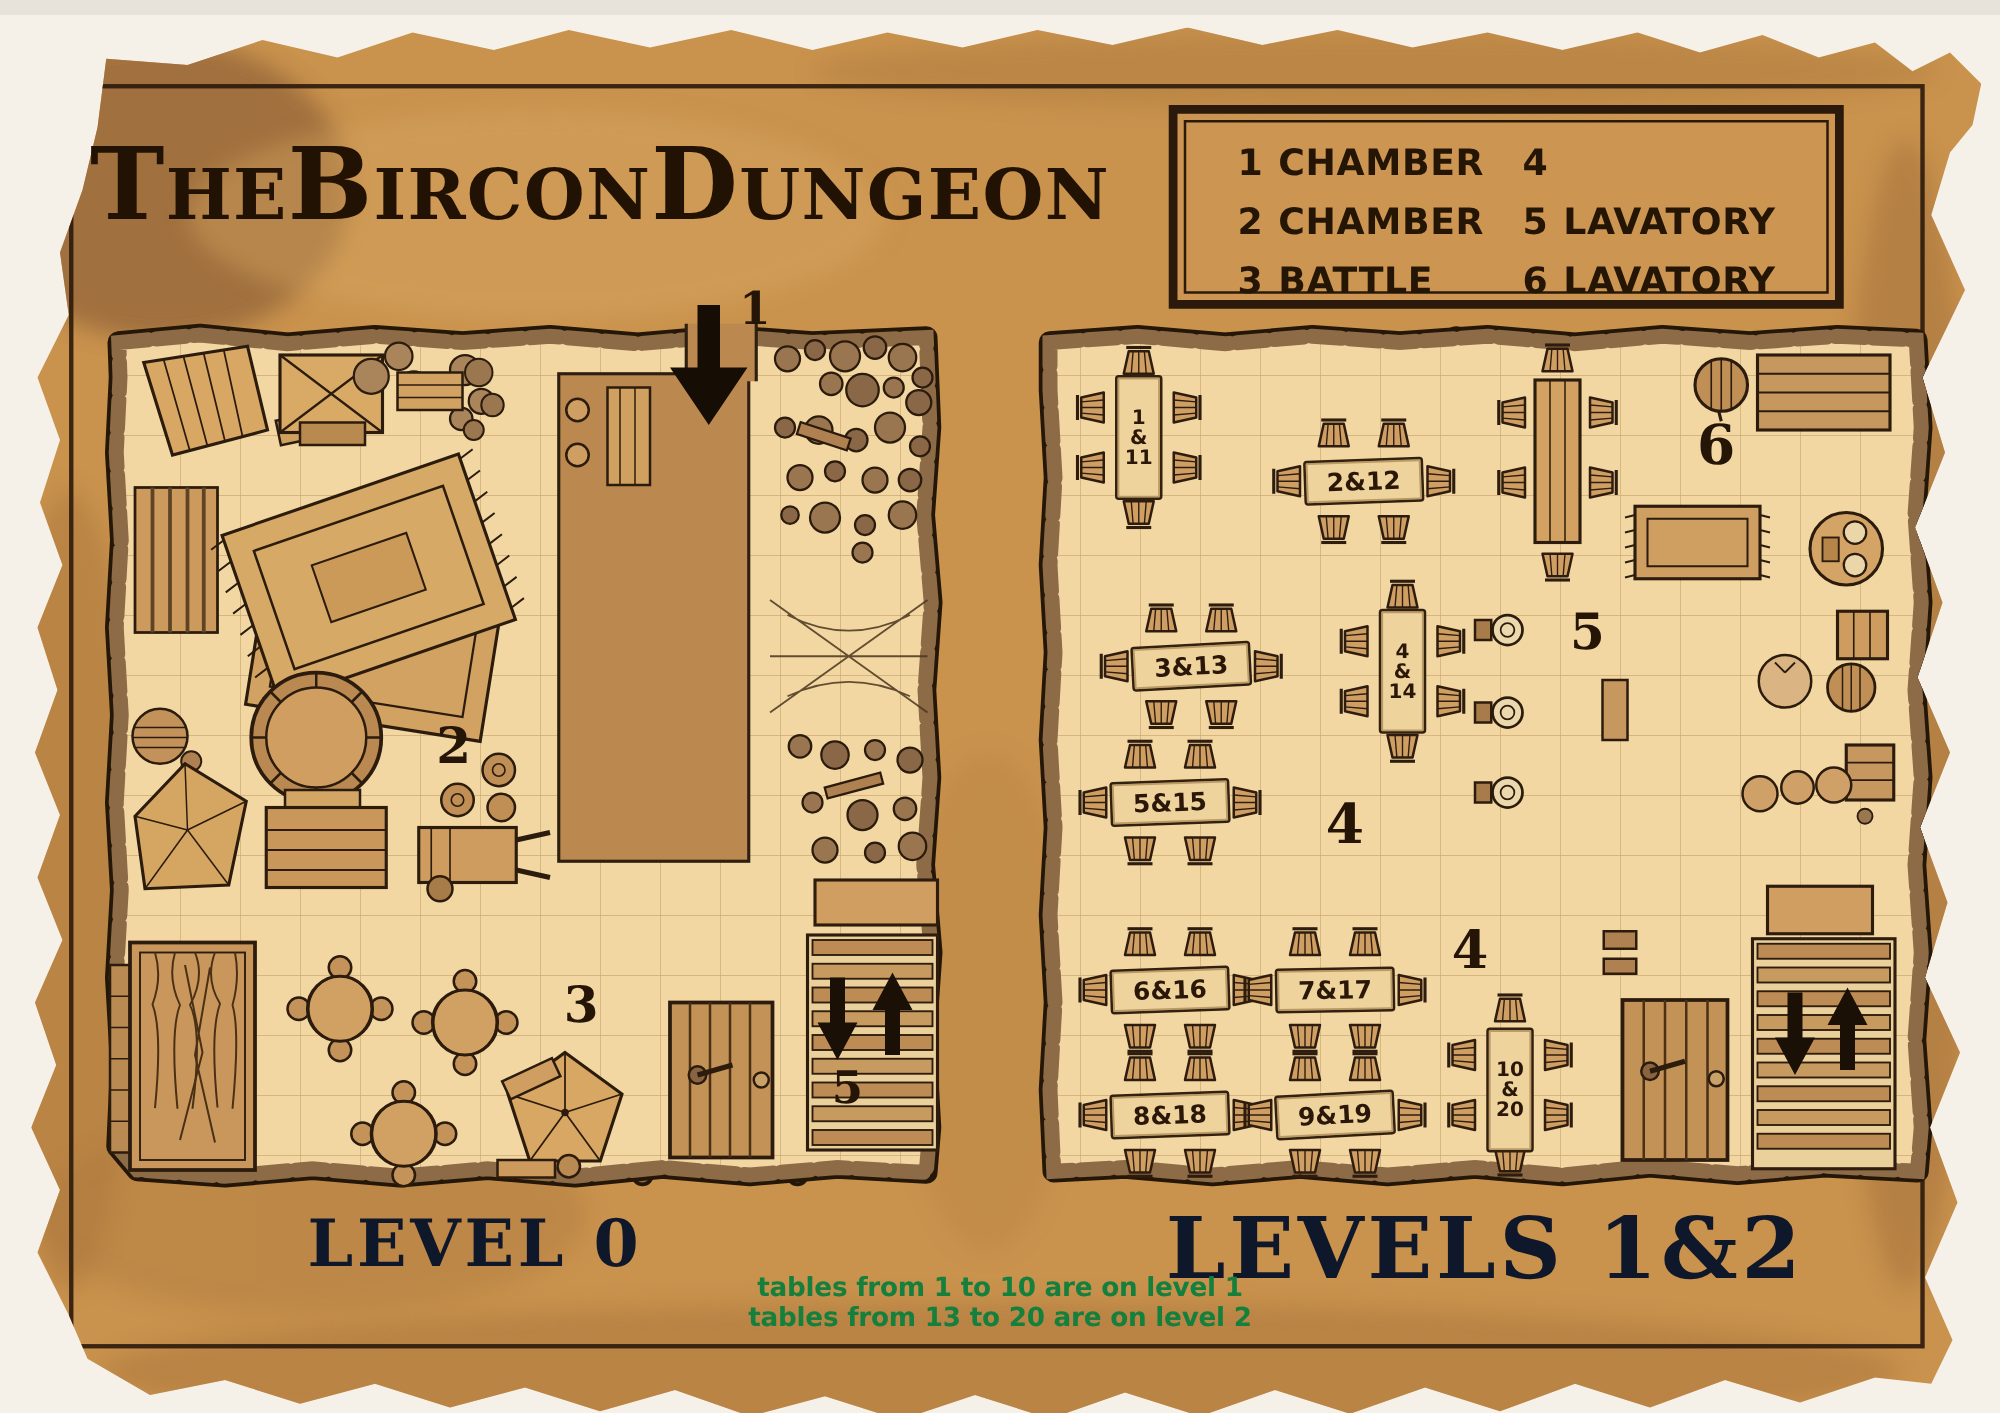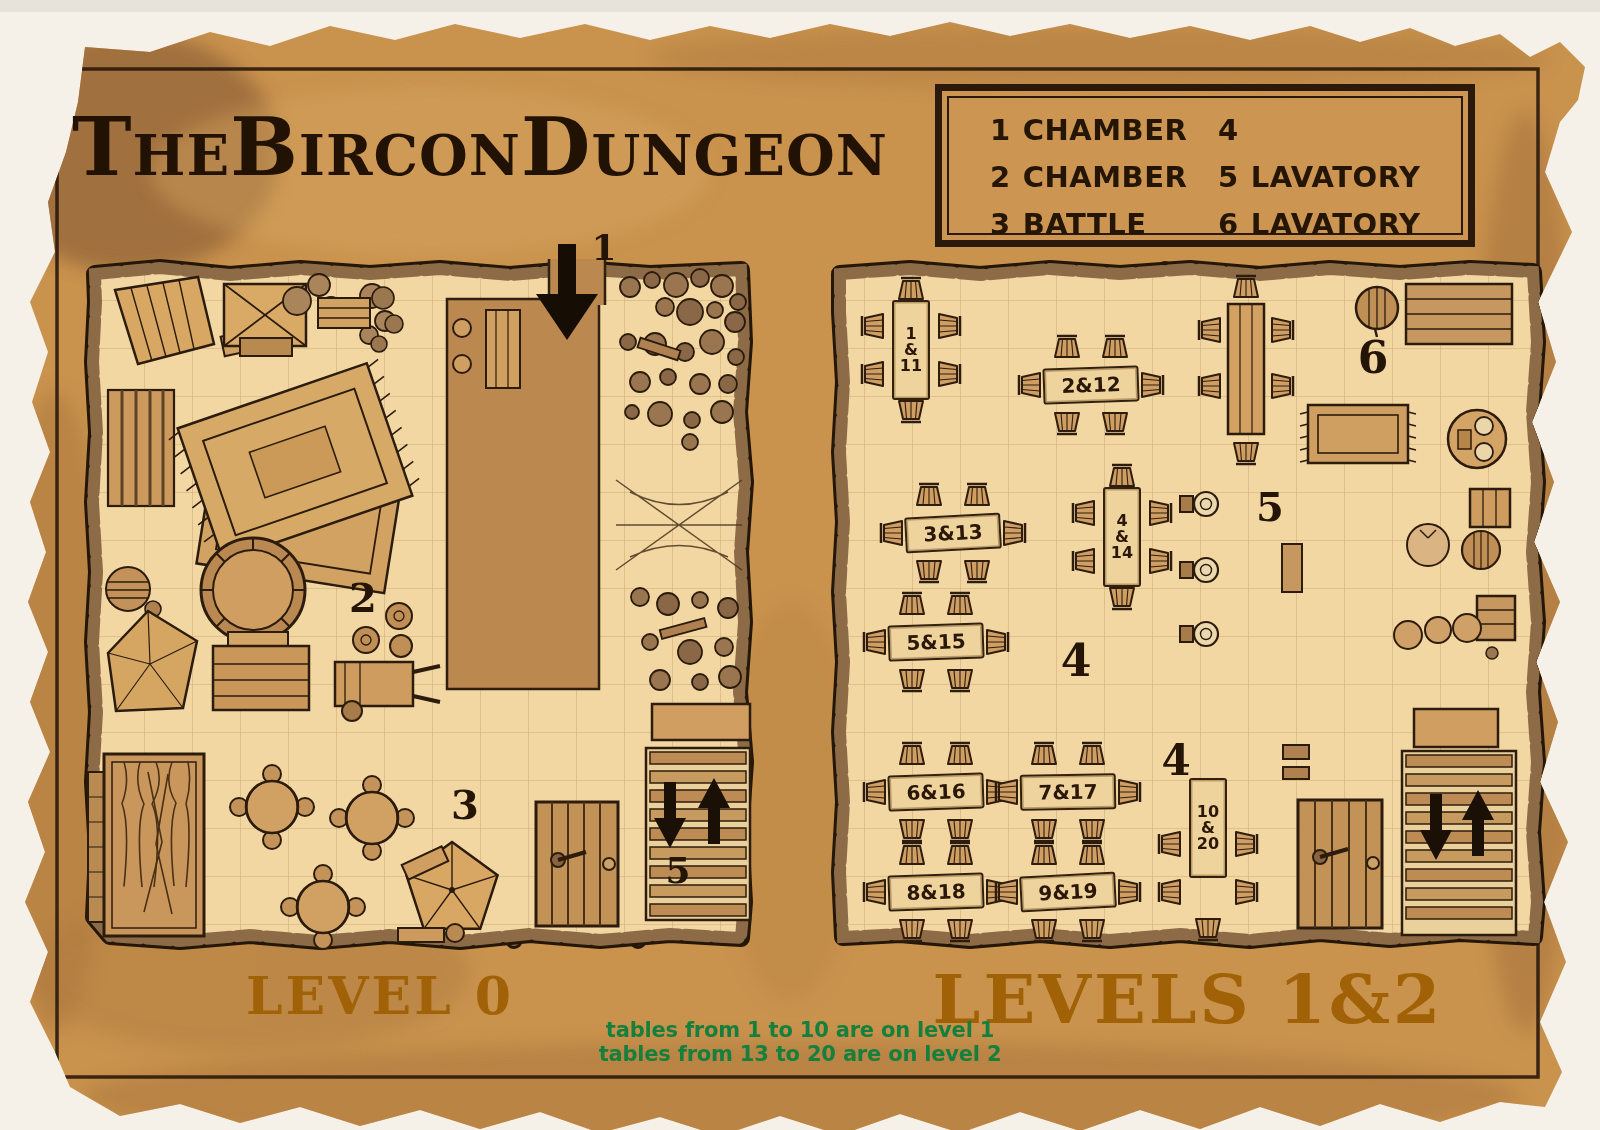--- a/index.html
+++ b/index.html
@@ -14,21 +14,21 @@
   
   .ov{position:absolute;}
   .title{left:72px;top:88px;font-size:80px;font-weight:bold;font-variant:small-caps;
          letter-spacing:1px;color:#221204;white-space:nowrap;}
   .legend-box{left:935px;top:72px;width:540px;height:163px;border:7px solid #2b1a0c;
               box-sizing:border-box;background:rgba(214,164,98,0.25);}
   .legend-inner{position:absolute;left:5px;top:5px;right:5px;bottom:5px;border:2px solid #2b1a0c;}
   .legend-item{position:absolute;display:flex;gap:12px;font-family:"DejaVu Sans",sans-serif;
                font-weight:bold;font-size:29px;letter-spacing:0.5px;color:#241505;white-space:nowrap;}
   .lvl{transform:translate(-50%,-50%);font-weight:bold;font-variant:small-caps;
-       letter-spacing:3px;color:#a16207;white-space:nowrap;}
+       letter-spacing:3px;color:#0f172a;white-space:nowrap;}
   .notes{left:800px;top:1006px;transform:translate(-50%,0);text-align:center;
          font-family:"DejaVu Sans",sans-serif;font-weight:bold;font-size:21px;
          letter-spacing:-0.2px;color:#15803d;line-height:1.15;white-space:nowrap;}
   .marker{transform:translate(-50%,-50%);font-weight:bold;color:#241507;white-space:nowrap;}
   .tag{position:absolute;background:#eed39d;border:2.5px solid #33210f;border-radius:3px;
        color:#2b1708;font-family:"DejaVu Sans",sans-serif;font-weight:bold;
        display:flex;align-items:center;justify-content:center;text-align:center;
        box-shadow:inset 0 0 0 1.5px rgba(125,85,35,.45);
        transform:translate(-50%,-50%) rotate(var(--r,0deg));}
   .tag.h{width:92px;height:32px;font-size:20px;}
@@ -464,21 +464,21 @@
 <div class="tag h" style="left:1091px;top:373px;--r:-2deg">2&amp;12</div>
 <div class="tag h" style="left:953px;top:521px;--r:-3deg">3&amp;13</div>
 <div class="tag v" style="left:1122px;top:525px">4
 &amp;
 14</div>
 <div class="tag h" style="left:936px;top:630px;--r:-2deg">5&amp;15</div>
 <div class="tag h" style="left:936px;top:780px;--r:-2deg">6&amp;16</div>
 <div class="tag h" style="left:1068px;top:780px;--r:-1deg">7&amp;17</div>
 <div class="tag h" style="left:936px;top:880px;--r:-2deg">8&amp;18</div>
 <div class="tag h" style="left:1068px;top:880px;--r:-3deg">9&amp;19</div>
-<div class="tag v" style="left:1208px;top:816px">10
+<div class="tag v" style="left:1208px;top:860px">10
 &amp;
 20</div>
 
 <div class="ov lvl" style="left:380px;top:983px;font-size:52px">LEVEL 0</div>
 <div class="ov lvl" style="left:1188px;top:987px;font-size:68px">LEVELS 1&amp;2</div>
 
 <div class="ov notes">
   <div>tables from 1 to 10 are on level 1</div>
   <div>tables from 13 to 20 are on level 2</div>
 </div>

